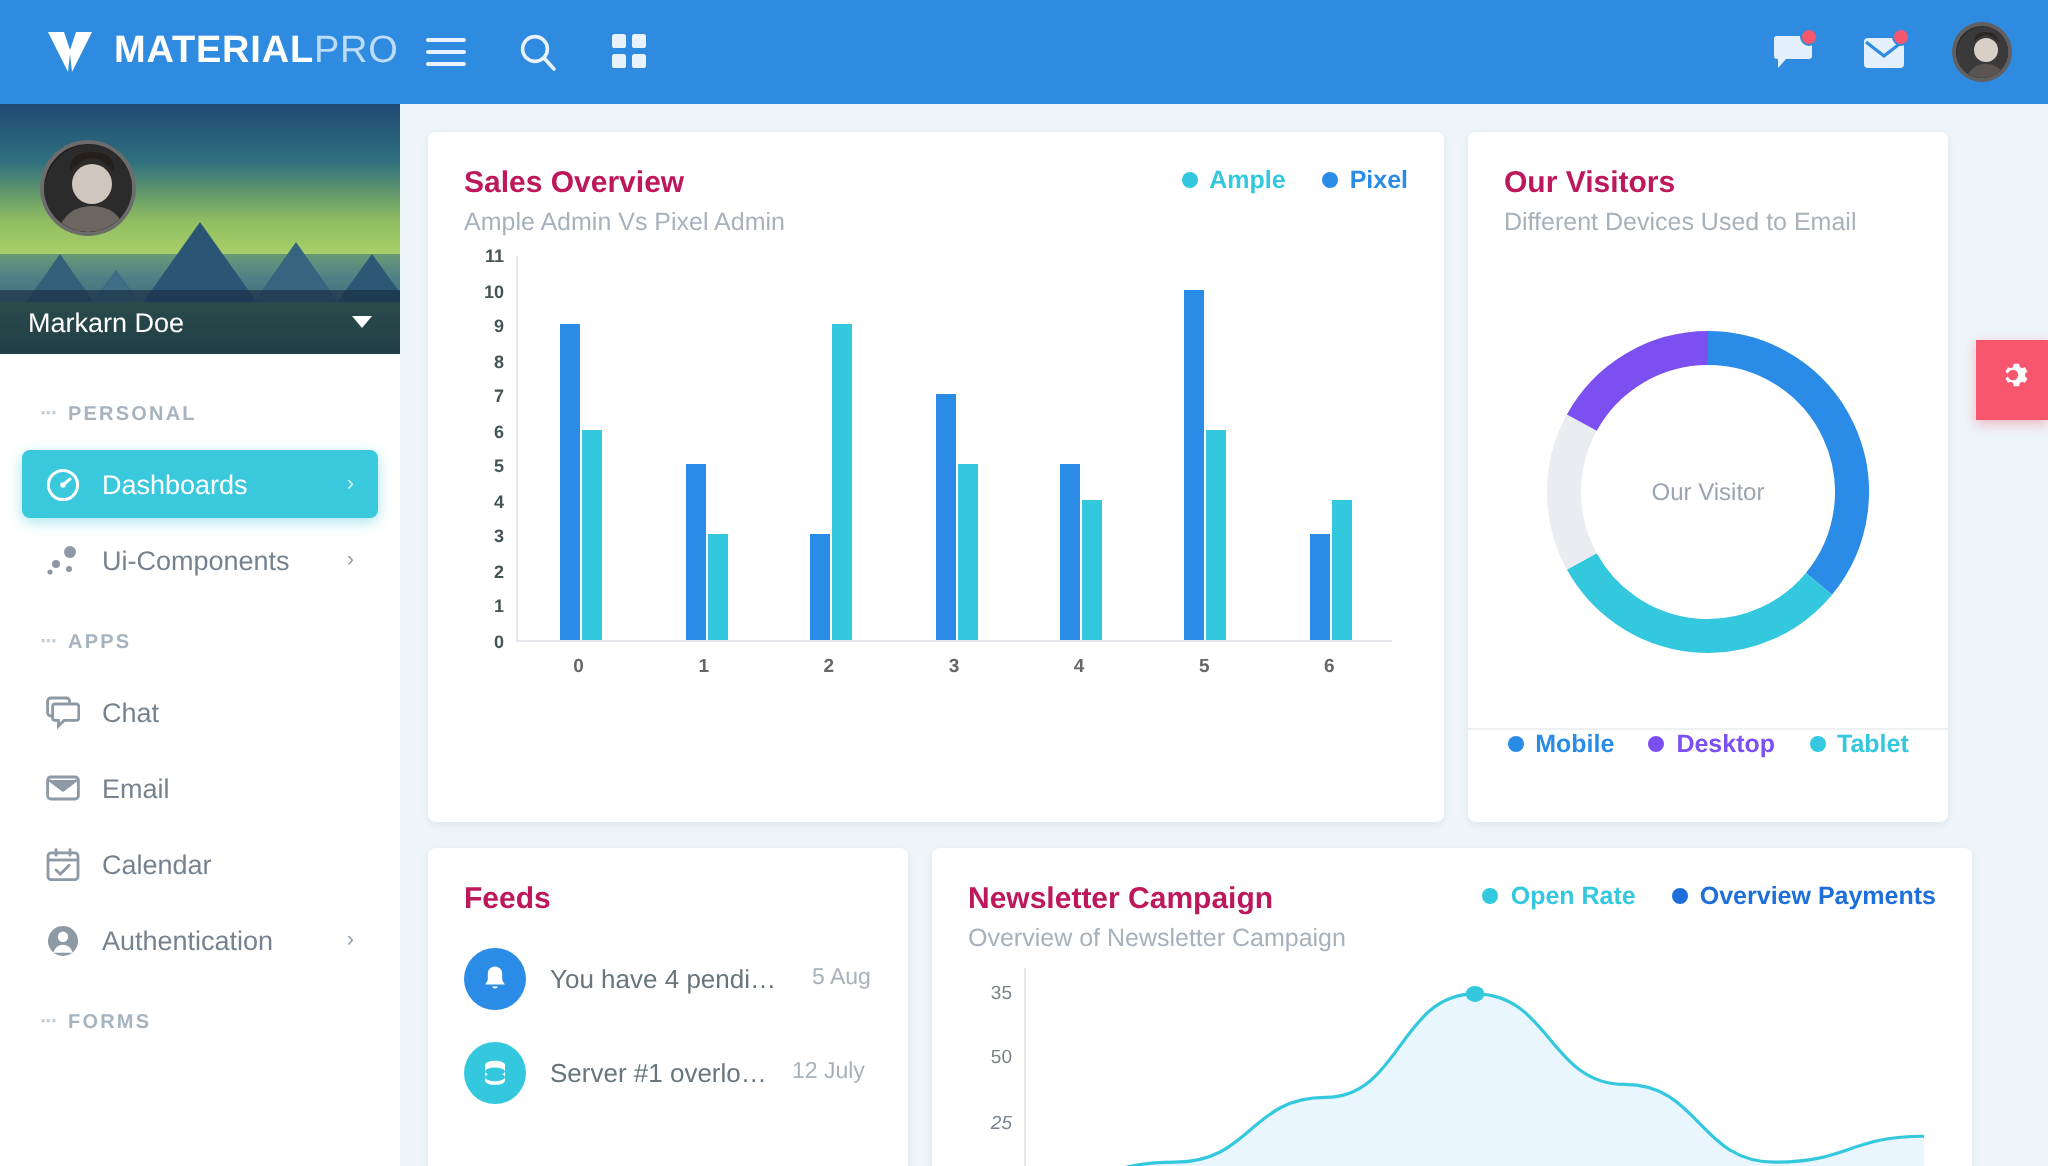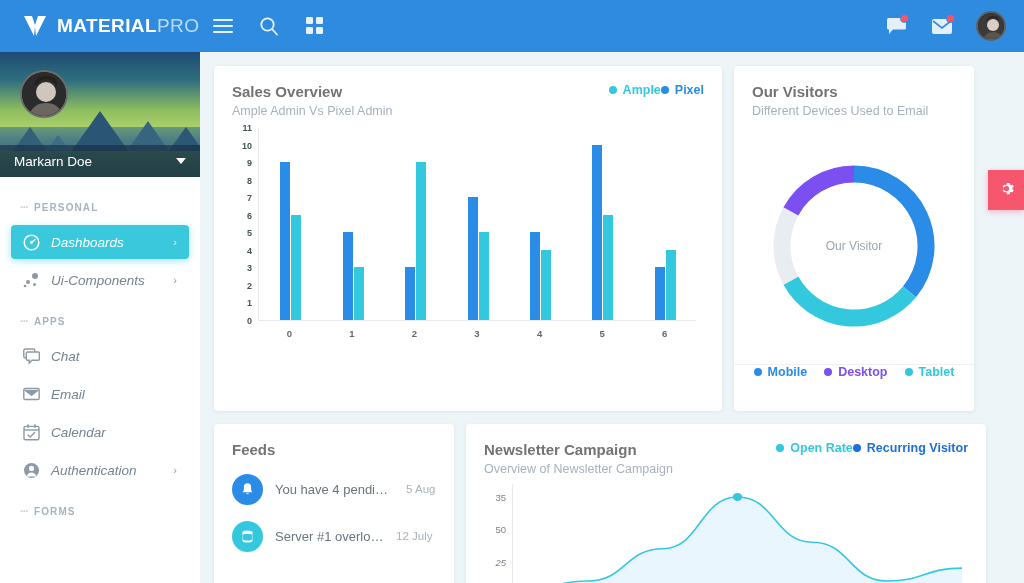--- a/index.html
+++ b/index.html
@@ -71,31 +71,31 @@
     font-size: 10px; letter-spacing: 1.1px; color: #a7b4bf; font-weight: 600;
     padding: 14px 0 8px 20px; display: flex; align-items: center; gap: 6px;
   }
   .dashes { color: #c3ced7; letter-spacing: -1px; font-size: 11px; }
   .nav-item {
     display: flex; align-items: center; height: 34px; margin: 4px 11px; padding: 0 12px;
     border-radius: 4px; color: #76838f; font-size: 13.5px; cursor: pointer; gap: 11px;
   }
   .nav-item.active { background: #3ac8dd; color: #fff; box-shadow: 0 2px 7px rgba(58,200,221,.45); }
   .nav-icon { width: 17px; height: 17px; display: flex; align-items: center; justify-content: center; flex: none; }
-  .nav-label { flex: 1; white-space: nowrap; font-style: italic; }
+  .nav-label { flex: 1; white-space: nowrap; }
   .chev { font-size: 11px; opacity: .8; }
 
   
   .main { position: absolute; top: 52px; left: 200px; width: 824px; height: 531px; padding: 14px 12px 0 14px; }
   .row { display: flex; gap: 12px; }
   .card { background: #fff; border-radius: 4px; box-shadow: 0 1px 4px rgba(0,0,0,.07); }
   .card-pad { padding: 17px 18px 10px 18px; }
-  .card-title { font-size: 15px; font-weight: 700; color: #737373; }
+  .card-title { font-size: 15px; font-weight: 700; color: #be185d; }
   .card-sub { font-size: 12.5px; color: #a7b1bc; margin-top: 4px; }
-  .legend { display: flex; align-items: center; text-align: right; }
+  .legend { display: flex; gap: 18px; align-items: center; text-align: right; }
   .lg { display: flex; align-items: center; gap: 6px; font-size: 12.5px; font-weight: 600; }
   .lg .d { width: 8px; height: 8px; border-radius: 50%; }
 
   
   .sales-card { width: 508px; height: 345px; }
   .chart-head { display: flex; justify-content: space-between; align-items: flex-start; }
   .bars-wrap { position: relative; height: 215px; margin: 10px 0 0 2px; }
   .yaxis { position: absolute; left: 0; top: 0; bottom: 22px; width: 22px; }
   .ytick { position: absolute; right: 4px; font-size: 9px; color: #455; transform: translateY(-50%); font-weight: 600;}
   .plot { position: absolute; left: 24px; right: 8px; top: 0; bottom: 22px; border-left: 1px solid #e6eaee; border-bottom: 1px solid #e6eaee;}
@@ -454,21 +454,21 @@
               <div class="card-title">Newsletter Campaign</div>
               <div class="card-sub">Overview of Newsletter Campaign</div>
             </div>
             <div class="legend">
               <span class="lg">
                 <span class="d" style="background:#34c8de"></span>
                 <span style="color:#34c8de">Open Rate</span>
               </span>
               <span class="lg">
                 <span class="d" style="background:#1e6fd9"></span>
-                <span style="color:#1e6fd9">Recurring Visitor</span>
+                <span style="color:#1e6fd9">Overview Payments</span>
               </span>
             </div>
           </div>
           <div class="news-chart">
             <div class="nyaxis" id="news-yaxis">
                 <span class="nytick" style="top: 70.5882%; font-style: italic;">25</span>
                 <span class="nytick" style="top: 41.1765%;">50</span>
                 <span class="nytick" style="top: 11.7647%;">35</span>
               </div>
             <div class="nplot">

